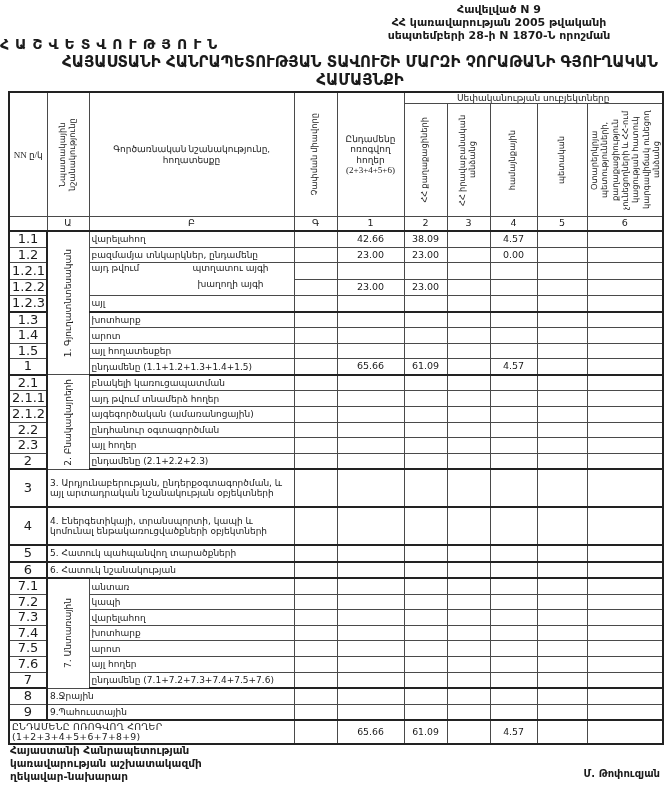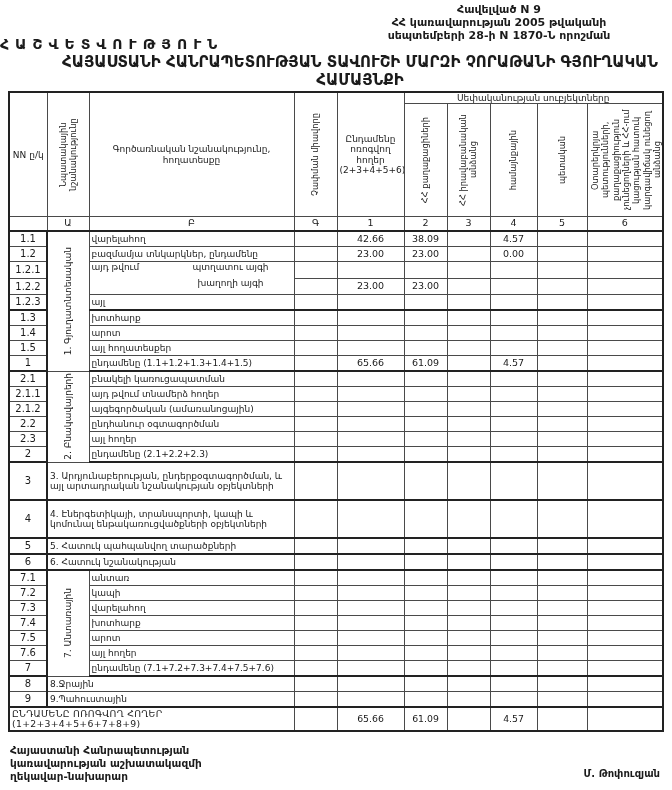--- a/index.html
+++ b/index.html
@@ -11,29 +11,29 @@
   .doc-title{position:absolute;top:36px;left:0;width:100%;text-align:left;
              font-weight:bold;font-size:14px;letter-spacing:6px;}
   .doc-subtitle{position:absolute;top:53px;left:0;width:100%;text-align:center;
                 font-weight:bold;font-size:15px;line-height:1.2;margin-left:24px;}
   table{border-collapse:collapse;table-layout:fixed;width:654px;
         position:absolute;top:91px;left:8px;border:2px solid #222;}
   th,td{border:1px solid #4a4a4a;padding:0 2px;overflow:hidden;
         font-size:9px;line-height:1.12;vertical-align:middle;}
   th{font-weight:normal;text-align:center;}
   tr.h1 th{height:auto;}
-  .hdr-tall{height:112px;}
+  .hdr-tall{height:112px;font-family:Liberation Serif, serif;}
   .ownership{height:14px;font-size:9px;}
   .vert{writing-mode:vertical-rl;transform:rotate(180deg);
         margin:0 auto;font-size:8.3px;line-height:1.25;max-height:104px;}
   .cat .vert{font-size:9px;max-height:none;}
   tr.letters td{height:13px;text-align:center;font-size:9.5px;
                 border-bottom:2px solid #222;}
   tbody td{height:14px;}
-  td.num{text-align:center;font-size:10px;border-right:2px solid #222;}
+  td.num{text-align:center;font-size:13px;border-right:2px solid #222;}
   td.desc{text-align:left;}
   td.desc.flex{display:flex;align-items:flex-start;border:none;height:16px;}
   td.val{text-align:center;font-size:9.5px;}
   tr.tall td{height:36px;}
   tr.thick td{border-bottom:2px solid #222;}
   td.cat{border-right:1px solid #4a4a4a;}
   .split-label{display:inline-block;width:78px;}
   .split-item{display:inline-block;flex:1;text-align:center;}
   tr.total td{height:22px;border-top:2px solid #222;font-size:9.3px;}
   tr.total td.label{letter-spacing:0.3px;margin-left:40px;}

